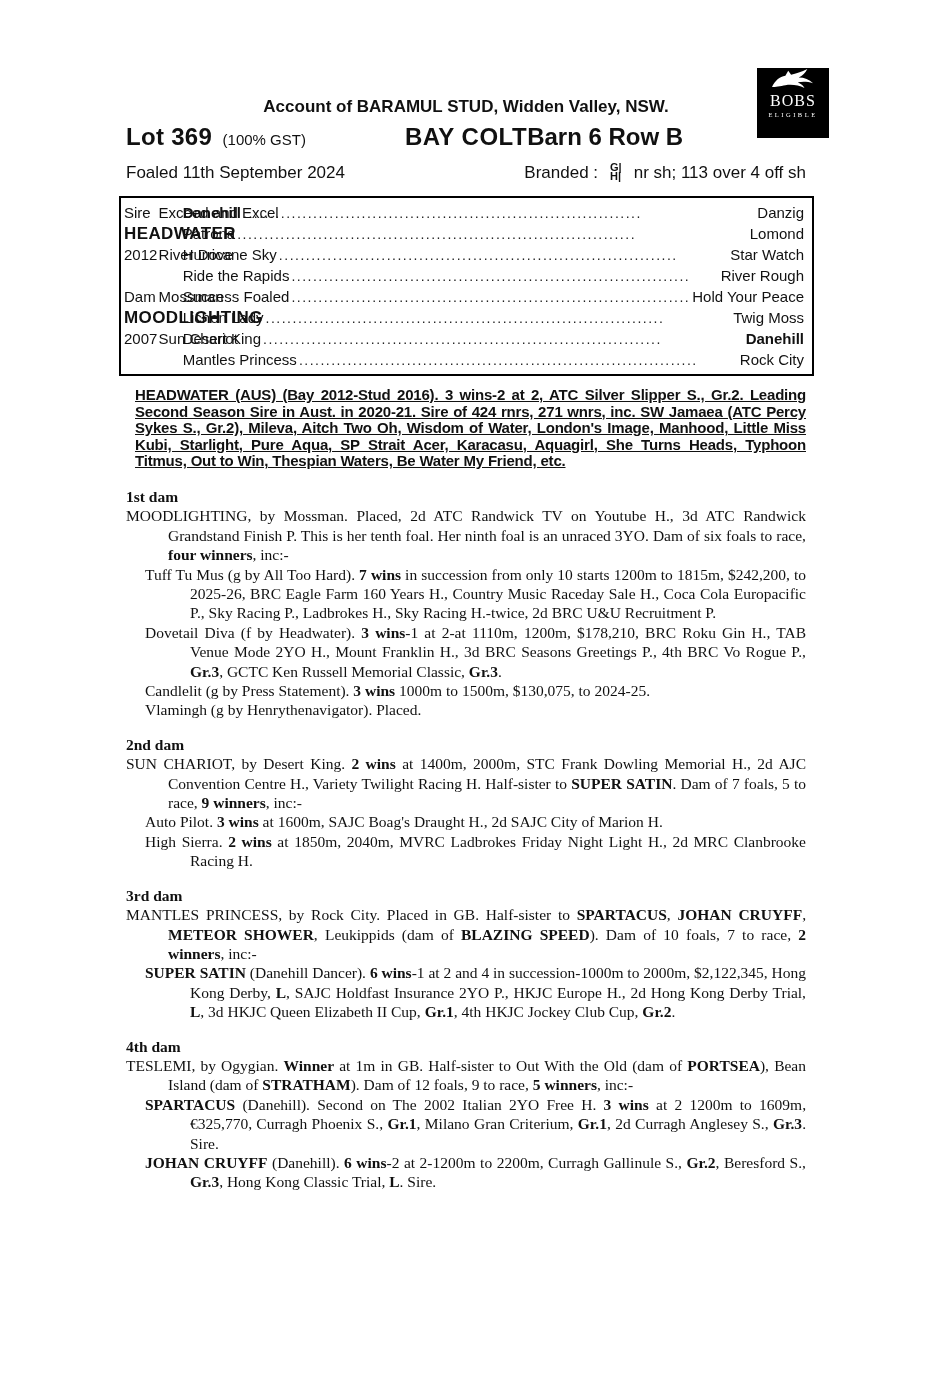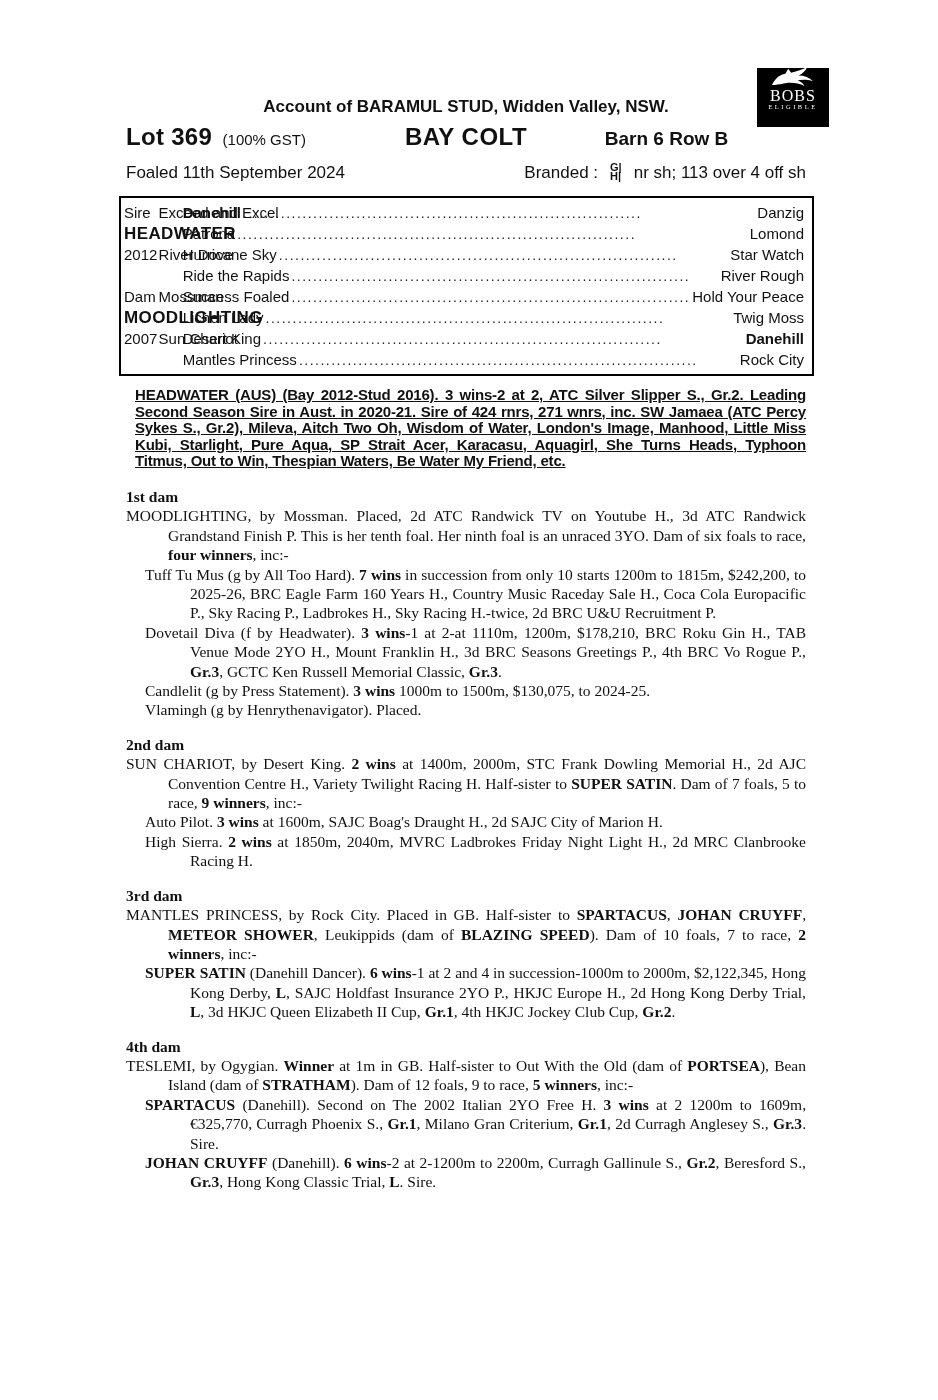--- a/index.html
+++ b/index.html
@@ -20,24 +20,24 @@
   .account-row {
     margin-top: 97px;
     text-align: center;
     font-weight: bold;
     font-size: 17px;
     line-height: 19px;
   }
   .bobs-logo {
     position: absolute;
     left: 757px; top: 68px;
-    width: 72px; height: 59px;
+    width: 72px; height: 70px;
     background: #000000;
     display: flex; flex-direction: column;
-    align-items: center; justify-content: center;
+    align-items: center; justify-content: space-between;
     padding-bottom: 19px;
   }
   .bobs-logo svg { display: block; margin-bottom: 1px; }
   .bobs-word {
     color: #ffffff;
     font-family: "Liberation Serif", serif;
     font-size: 16px; line-height: 15px; letter-spacing: 1px;
   }
   .bobs-sub {
     color: #ffffff;
@@ -47,21 +47,21 @@
   .lot-row {
     margin-top: 7px;
     display: grid;
     grid-template-columns: 1fr auto 1fr;
     align-items: baseline;
   }
   .lot-left { white-space: nowrap; }
   .lot-number { font-weight: bold; font-size: 24px; letter-spacing: 0.3px; }
   .gst { font-size: 15px; margin-left: 6px; }
   .page-title { font-weight: bold; font-size: 24px; letter-spacing: 0.5px; text-align: center; }
-  .barn { font-weight: bold; font-size: 19px; text-align: center; white-space: nowrap; }
+  .barn { font-weight: bold; font-size: 24px; text-align: left; white-space: nowrap; }
   .foaled-row {
     margin-top: 12px;
     display: flex;
     justify-content: space-between;
     align-items: baseline;
     font-size: 17px;
   }
   .branded { display: inline-flex; align-items: center; gap: 12px; white-space: nowrap; }
   .brandmark {
     display: inline-flex; flex-direction: column;

